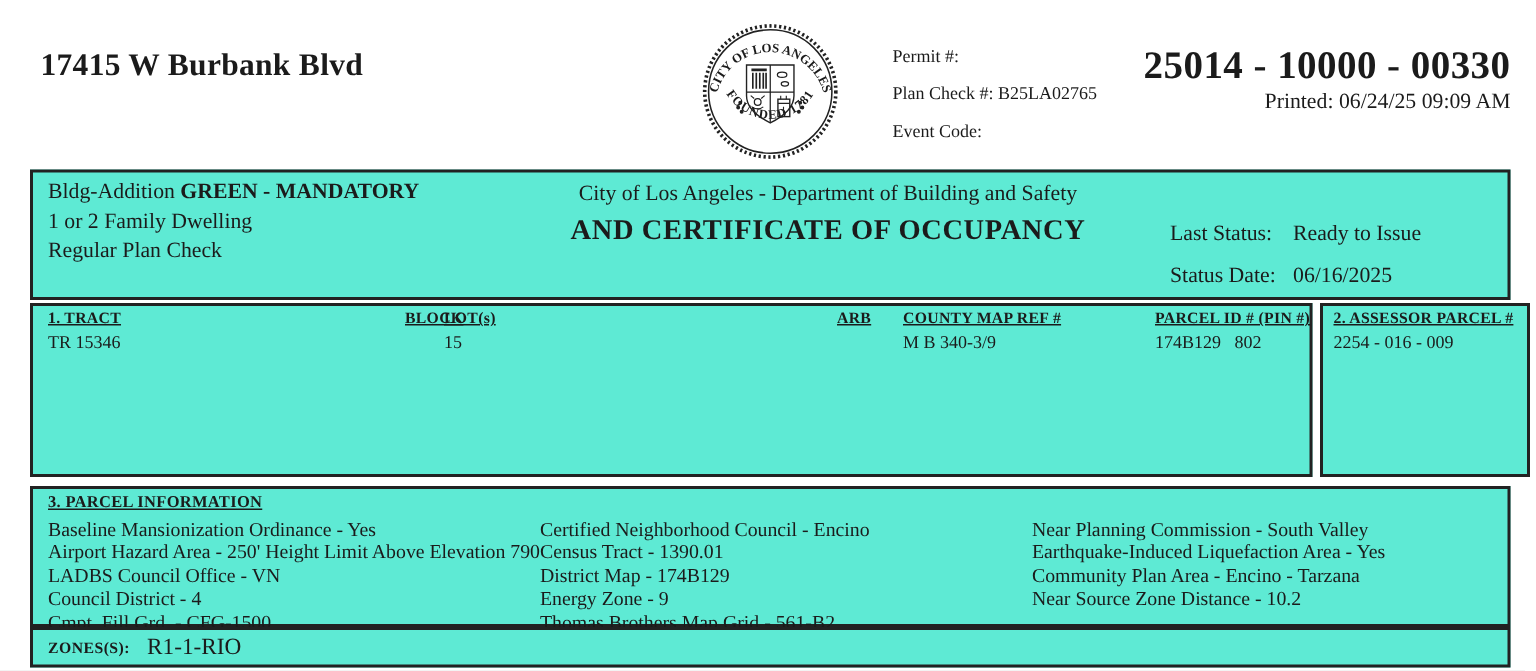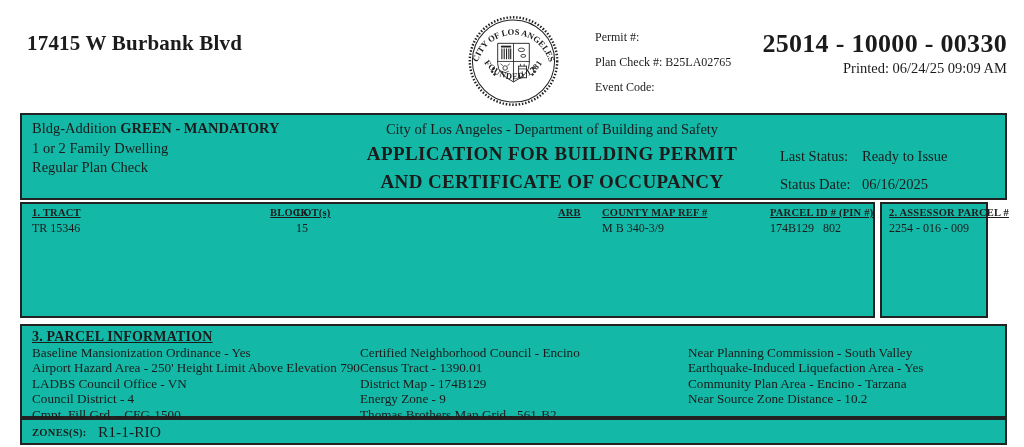--- a/index.html
+++ b/index.html
@@ -13,44 +13,44 @@
 
   
   .address { left:27px; top:31px; font-size:21px; font-weight:bold; letter-spacing:0.2px; }
   .seal { left:467px; top:14px; width:93px; height:94px; }
   .permit-block { left:595px; top:30px; font-size:12px; }
   .permit-block .hline { height:25px; }
   .permit-number { right:17px; top:29px; font-size:26px; font-weight:bold; letter-spacing:0.3px; text-align:right; }
   .printed { right:17px; top:60px; font-size:14.5px; text-align:right; }
 
   
-  .box { position:absolute; border:2px solid #222; background:#14b8a6; }
+  .box { position:absolute; border:2px solid #222; background:#5eead4; }
   .title-box   { left:20px; top:113px; width:987px; height:87px; }
   .tract-box   { left:20px; top:202px; width:855px; height:116px; }
-  .assessor-box{ left:880px; top:202px; width:108px; height:116px; }
+  .assessor-box{ left:880px; top:202px; width:140px; height:116px; }
   .parcel-box  { left:20px; top:324px; width:987px; height:94px; }
   .zones-box   { left:20px; top:418px; width:987px; height:27px; }
 
   
   .left-info { left:10px; top:4px; font-size:14.5px; line-height:19.5px; }
   .bold { font-weight:bold; }
   .center-block { left:250px; top:6px; width:560px; text-align:center; white-space:nowrap; }
   .dept { font-size:14.5px; }
   .doc-title { font-size:19px; font-weight:bold; letter-spacing:0.4px; line-height:25px; margin-top:3px; }
   .status-block { left:758px; top:33px; font-size:14.5px; }
   .status-row { height:28px; }
   .slabel { display:inline-block; width:82px; }
 
   
   .flabel { font-size:10.5px; font-weight:bold; text-decoration:underline; letter-spacing:0.2px; }
   .fvalue { font-size:12px; }
   .pre { white-space:pre; }
 
   
-  .sec-label { left:10px; top:3px; font-size:14px; font-weight:bold; text-decoration:underline; letter-spacing:0.2px; }
+  .sec-label { left:10px; top:3px; font-size:11px; font-weight:bold; text-decoration:underline; letter-spacing:0.2px; }
   .pcol { position:absolute; top:19px; font-size:13.2px; line-height:15.4px; white-space:nowrap; }
   .pcol1 { left:10px; } .pcol2 { left:338px; } .pcol3 { left:666px; }
 
   
   .zlabel { left:10px; top:7px; font-size:10.5px; font-weight:bold; letter-spacing:0.3px; }
   .zvalue { left:76px; top:3px; font-size:15.5px; }
 </style>
 </head>
 <body>
 
@@ -101,21 +101,20 @@
   <div class="abs printed">Printed: 06/24/25 09:09 AM</div>
 
   <div class="box title-box">
     <div class="abs left-info">
       <div><span>Bldg-Addition</span>&nbsp;<span class="bold">GREEN - MANDATORY</span></div>
       <div>1 or 2 Family Dwelling</div>
       <div>Regular Plan Check</div>
     </div>
     <div class="abs center-block">
       <div class="dept">City of Los Angeles - Department of Building and Safety</div>
-      <div class="doc-title">APPLICATION FOR BUILDING PERMIT</div>
       <div class="doc-title">AND CERTIFICATE OF OCCUPANCY</div>
     </div>
     <div class="abs status-block">
       <div class="status-row"><span class="slabel">Last Status:</span><span>Ready to Issue</span></div>
       <div class="status-row"><span class="slabel">Status Date:</span><span>06/16/2025</span></div>
     </div>
   </div>
 
   <div class="box tract-box">
     <div class="abs flabel" style="left:10px; top:3px;">1. TRACT</div>

